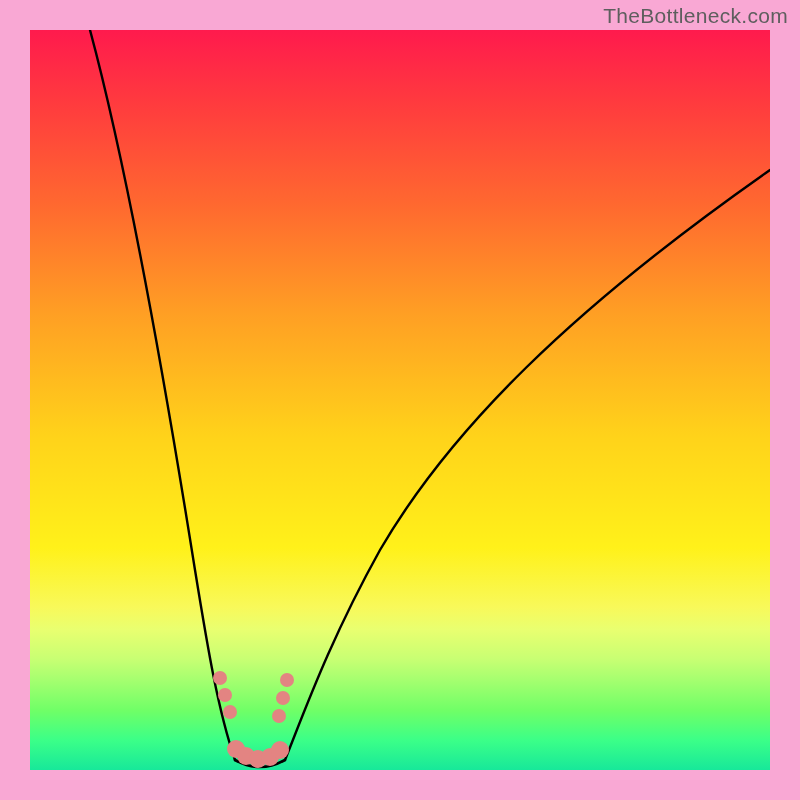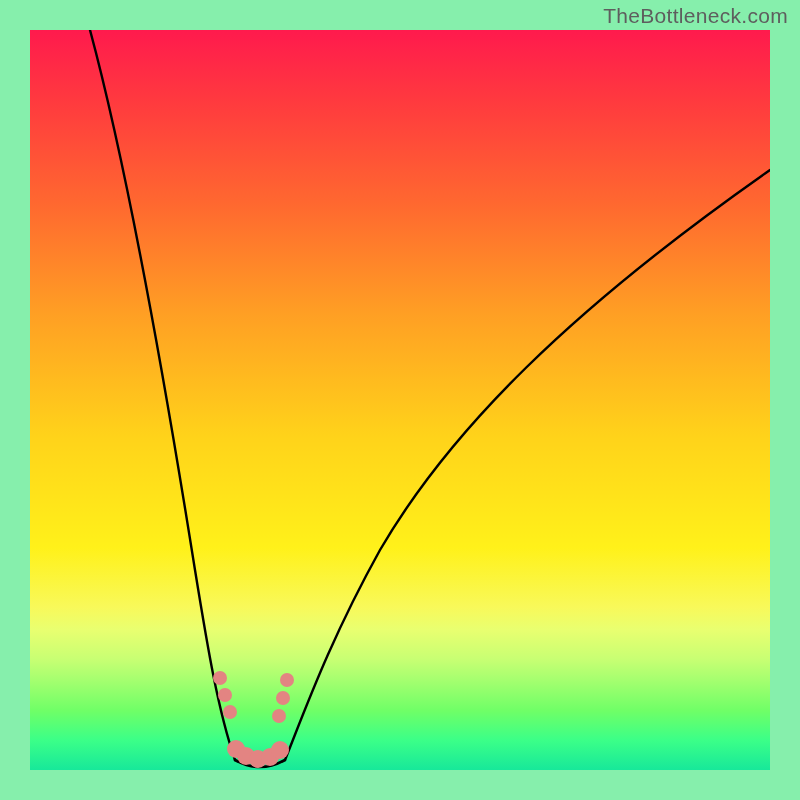--- a/index.html
+++ b/index.html
@@ -7,21 +7,21 @@
     padding: 0;
     width: 800px;
     height: 800px;
     overflow: hidden;
     background: #000;
     font-family: Arial, Helvetica, sans-serif;
   }
   .frame {
     position: absolute;
     inset: 0;
-    background: #86efac;
+    background: #f9a8d4;
   }
   .plot-area {
     position: absolute;
     left: 30px;
     top: 30px;
     width: 740px;
     height: 740px;
     
     background: linear-gradient(to bottom,
       #ff1a4d 0%,

